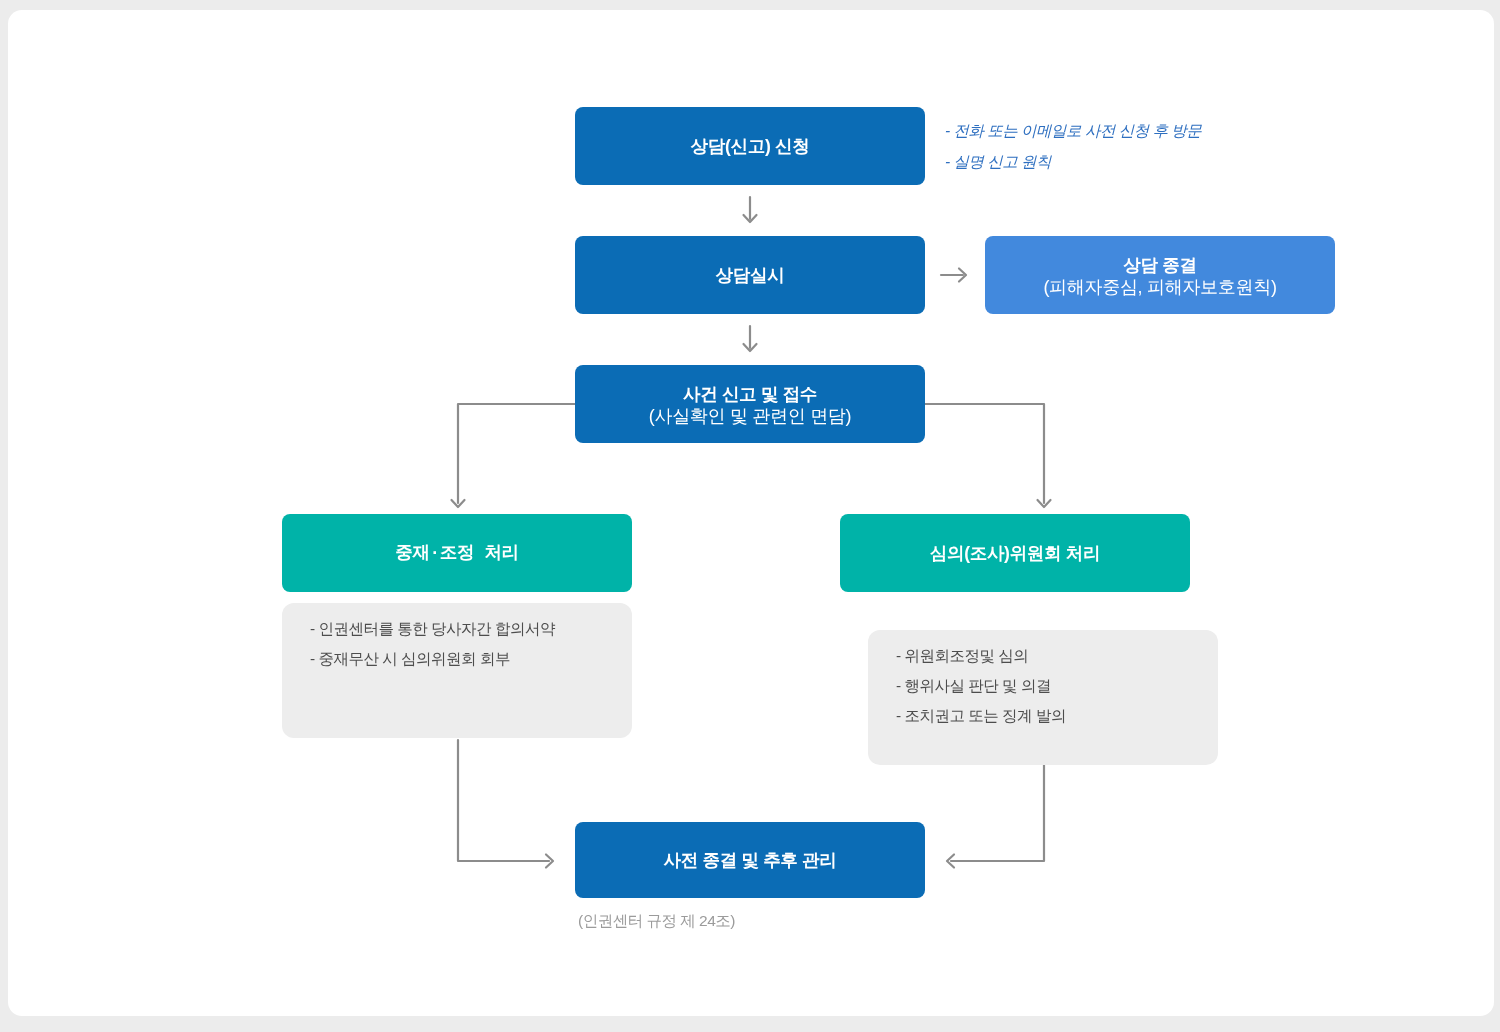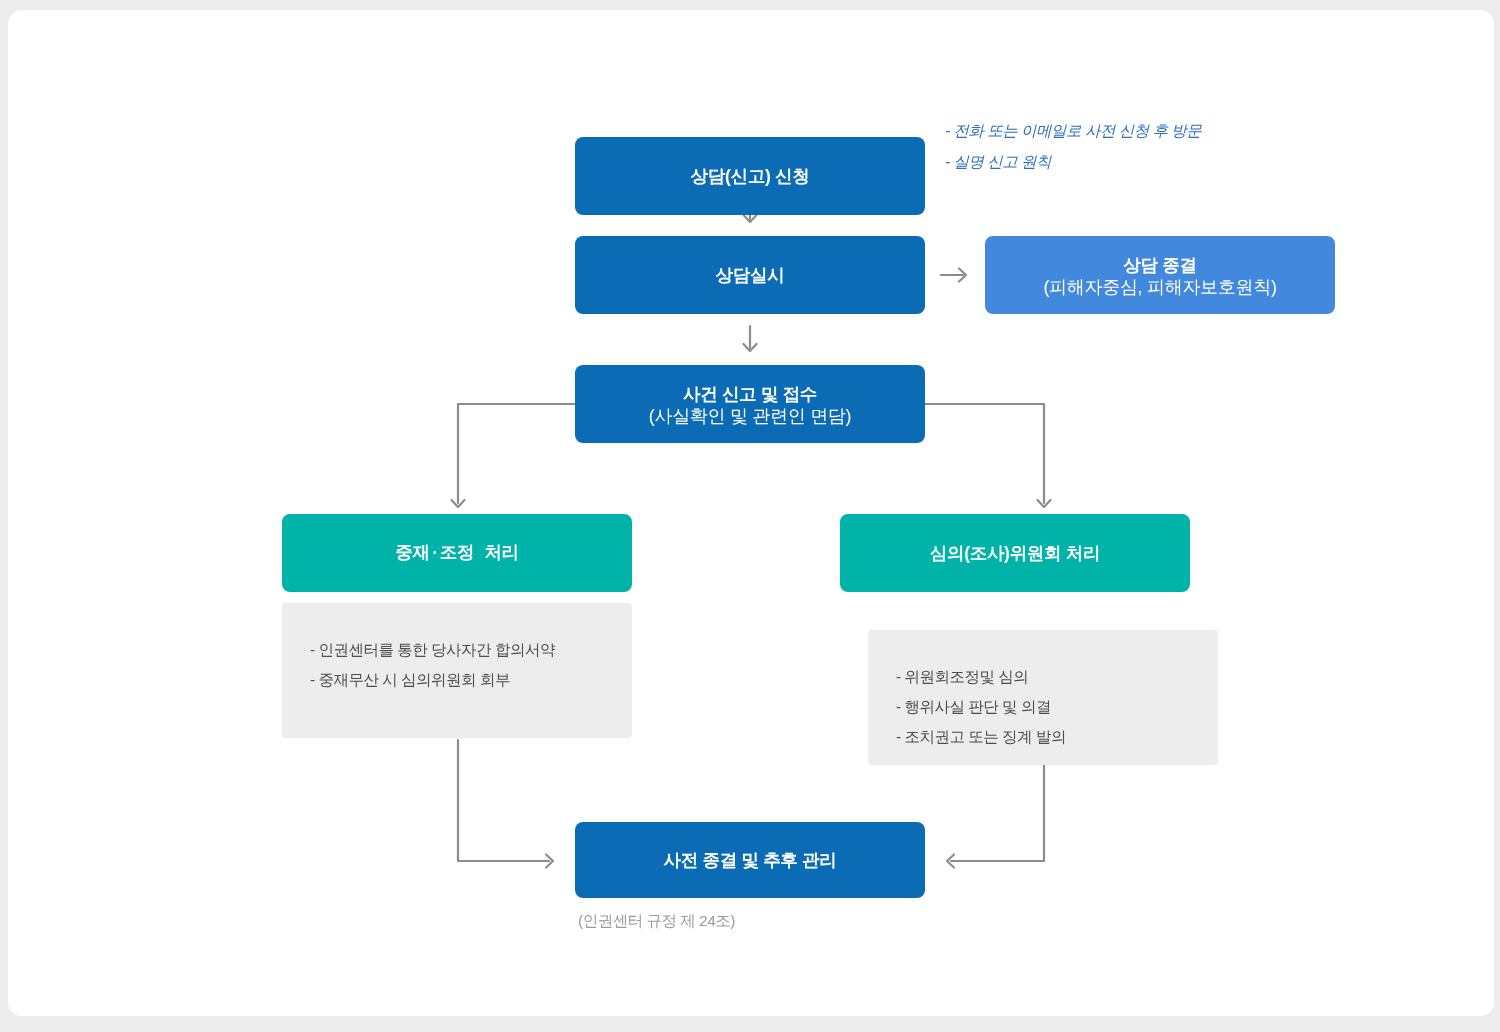--- a/index.html
+++ b/index.html
@@ -57,22 +57,22 @@
   .box .subtitle{
     font-size:18px;font-weight:normal;letter-spacing:-0.3px;line-height:21px;text-align:right;
   }
   .blue{background:var(--primary-blue);}
   .lightblue{background:var(--light-blue);}
   .teal{background:var(--teal);}
   .panel{
     position:absolute;
     width:350px;height:135px;
     background:var(--gray-panel);
-    border-radius:4px;
-    padding:32px 20px 0 28px;
+    border-radius:12px;
+    padding:11px 20px 0 28px;
   }
   .panel .bullet{
     font-size:15.5px;color:var(--bullet-text);
     line-height:30px;letter-spacing:-0.5px;
     white-space:nowrap;
   }
   .notes{
     position:absolute;left:945px;top:107px;height:78px;
     display:flex;flex-direction:column;justify-content:center;
   }
@@ -81,21 +81,21 @@
     line-height:31px;letter-spacing:-0.5px;white-space:nowrap;font-style:italic;
   }
   .footnote{
     position:absolute;left:578px;top:906px;
   }
   .footnote .foot-line{
     font-size:15.5px;color:var(--footnote-gray);
     line-height:30px;letter-spacing:-0.5px;white-space:nowrap;
   }
   
-  .pos-step1{left:575px;top:107px;margin-top:30px;}
+  .pos-step1{left:575px;top:107px;}
   .pos-step2{left:575px;top:236px;}
   .pos-step2-side{left:985px;top:236px;}
   .pos-step3{left:575px;top:365px;}
   .pos-branch-left{left:282px;top:514px;font-family:Liberation Mono, monospace;}
   .pos-panel-left{left:282px;top:603px;}
   .pos-branch-right{left:840px;top:514px;}
   .pos-panel-right{left:868px;top:630px;}
   .pos-final{left:575px;top:822px;height:76px;}
 </style>
 </head>

